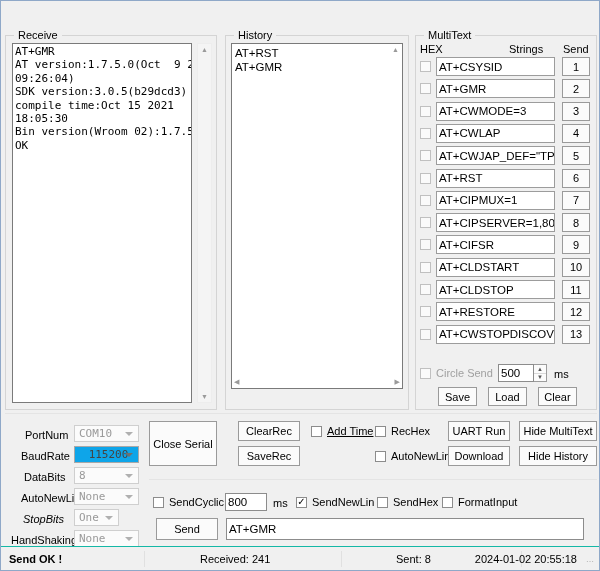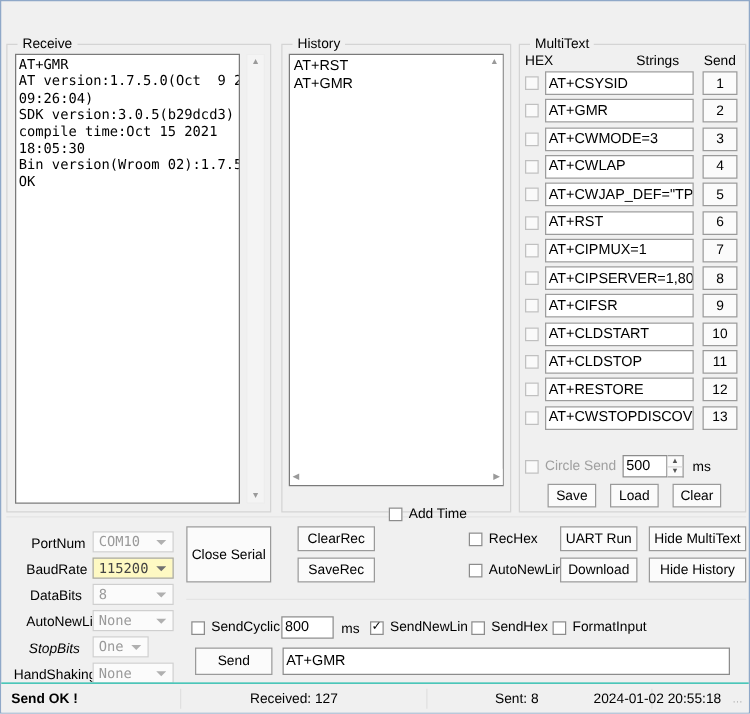--- a/index.html
+++ b/index.html
@@ -150,21 +150,21 @@
   .combo {
     position: absolute;
     background: #fbfbfb;
     border: 1px solid #cfcfcf;
     display: flex; align-items: center;
     font-size: 11px;
     padding-left: 4px;
     color: #9a9a9a;
     font-family: "DejaVu Sans Mono", monospace;
   }
-  .combo.active { color: #444; border-color: #a8a8a8; background: #fef9c3; }
+  .combo.active { color: #444; border-color: #a8a8a8; background: #0ea5e9; justify-content: center; }
   .combo .caret {
     position: absolute; right: 5px; top: 50%;
     margin-top: -2px;
     width: 0; height: 0;
     border-left: 4px solid transparent;
     border-right: 4px solid transparent;
     border-top: 4px solid #b0b0b0;
   }
   .combo.active .caret { border-top-color: #707070; }
   .lbl {
@@ -376,21 +376,21 @@
   <div class="combo" style="left:73px; top:529px; width:65px; height:17px;">
     <span>None</span>
     <span class="caret"></span>
   </div>
 
   <div class="btn" style="left:148px; top:420px; width:68px; height:45px;">Close Serial</div>
 
   <div class="btn" style="left:237px; top:420px; width:62px; height:20px;">ClearRec</div>
   <div class="btn" style="left:237px; top:445px; width:62px; height:20px;">SaveRec</div>
 
-  <div class="cb" style="left:310px; top:404px;">
+  <div class="cb" style="left:310px; top:424px;text-decoration:underline;">
     <span class="box"></span>
     <span>Add Time</span>
   </div>
   <div class="cb" style="left:374px; top:424px;">
     <span class="box"></span>
     <span>RecHex</span>
   </div>
   <div class="cb" style="left:374px; top:449px;">
     <span class="box"></span>
     <span>AutoNewLine</span>
@@ -424,21 +424,21 @@
     <span class="box"></span>
     <span>FormatInput</span>
   </div>
 
   <div class="btn" style="left:155px; top:517px; width:62px; height:22px;">Send</div>
   <div class="inp" style="left:225px; top:517px; width:358px; height:22px;">AT+GMR</div>
 
   <div class="statusbar">
     <div class="seg" style="left:8px; font-weight:bold;">Send OK !</div>
     <div class="sb-sep" style="left:143px;"></div>
-    <div class="seg" style="left:199px;">Received: 127</div>
+    <div class="seg" style="left:199px;">Received: 241</div>
     <div class="sb-sep" style="left:340px;"></div>
     <div class="seg" style="left:395px;">Sent: 8</div>
     <div class="sb-sep" style="left:520px;"></div>
     <div class="seg" style="right:22px;">2024-01-02 20:55:18</div>
     <div class="grip">⋯</div>
   </div>
 
 </div>
 
 </body></html>

